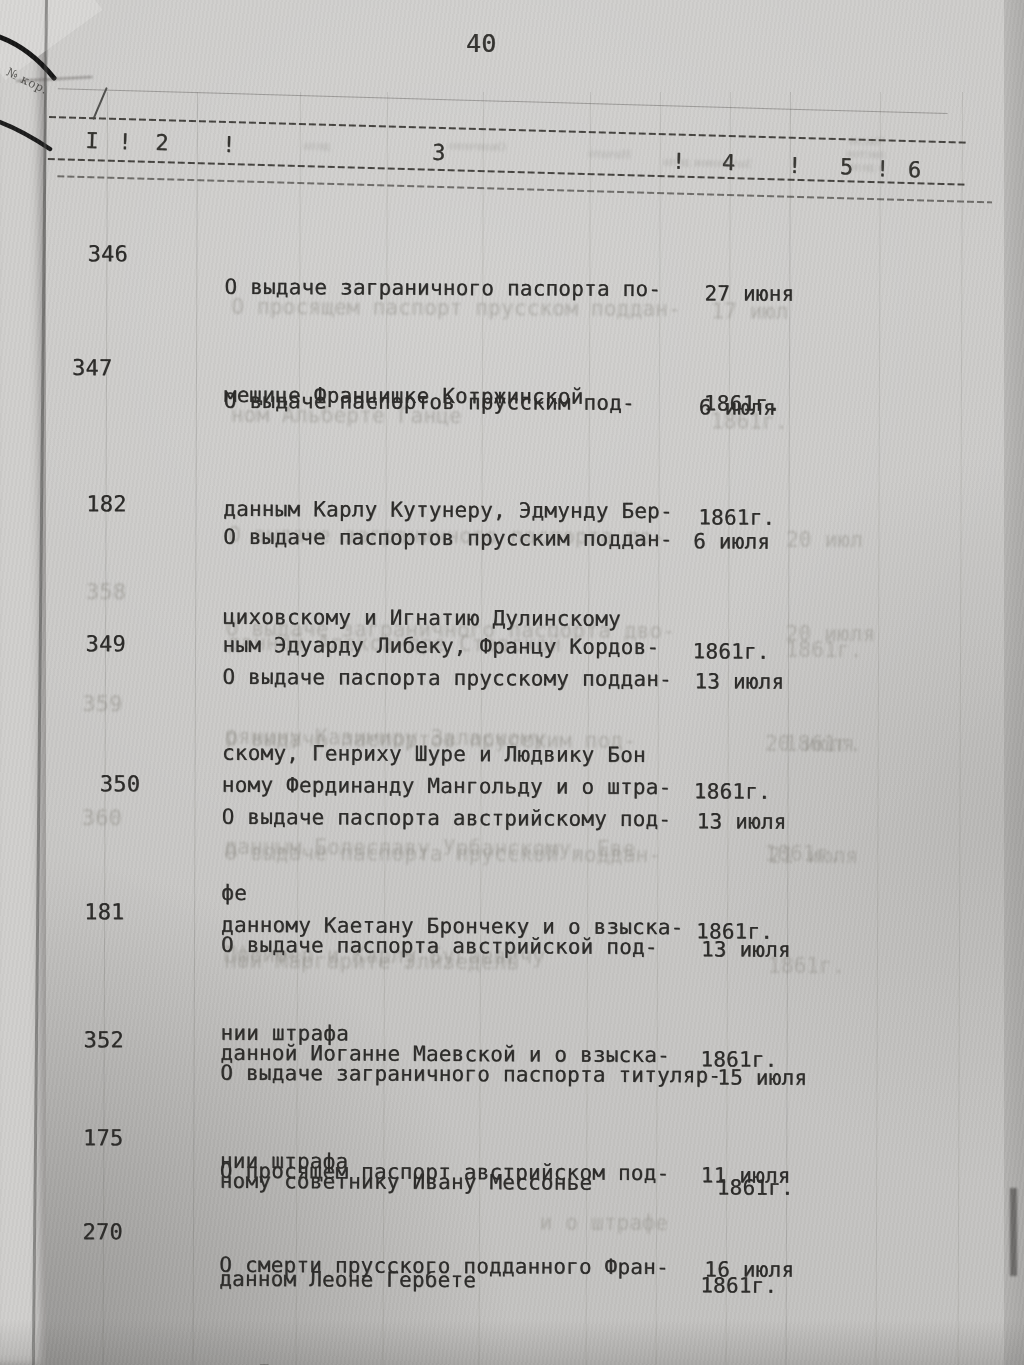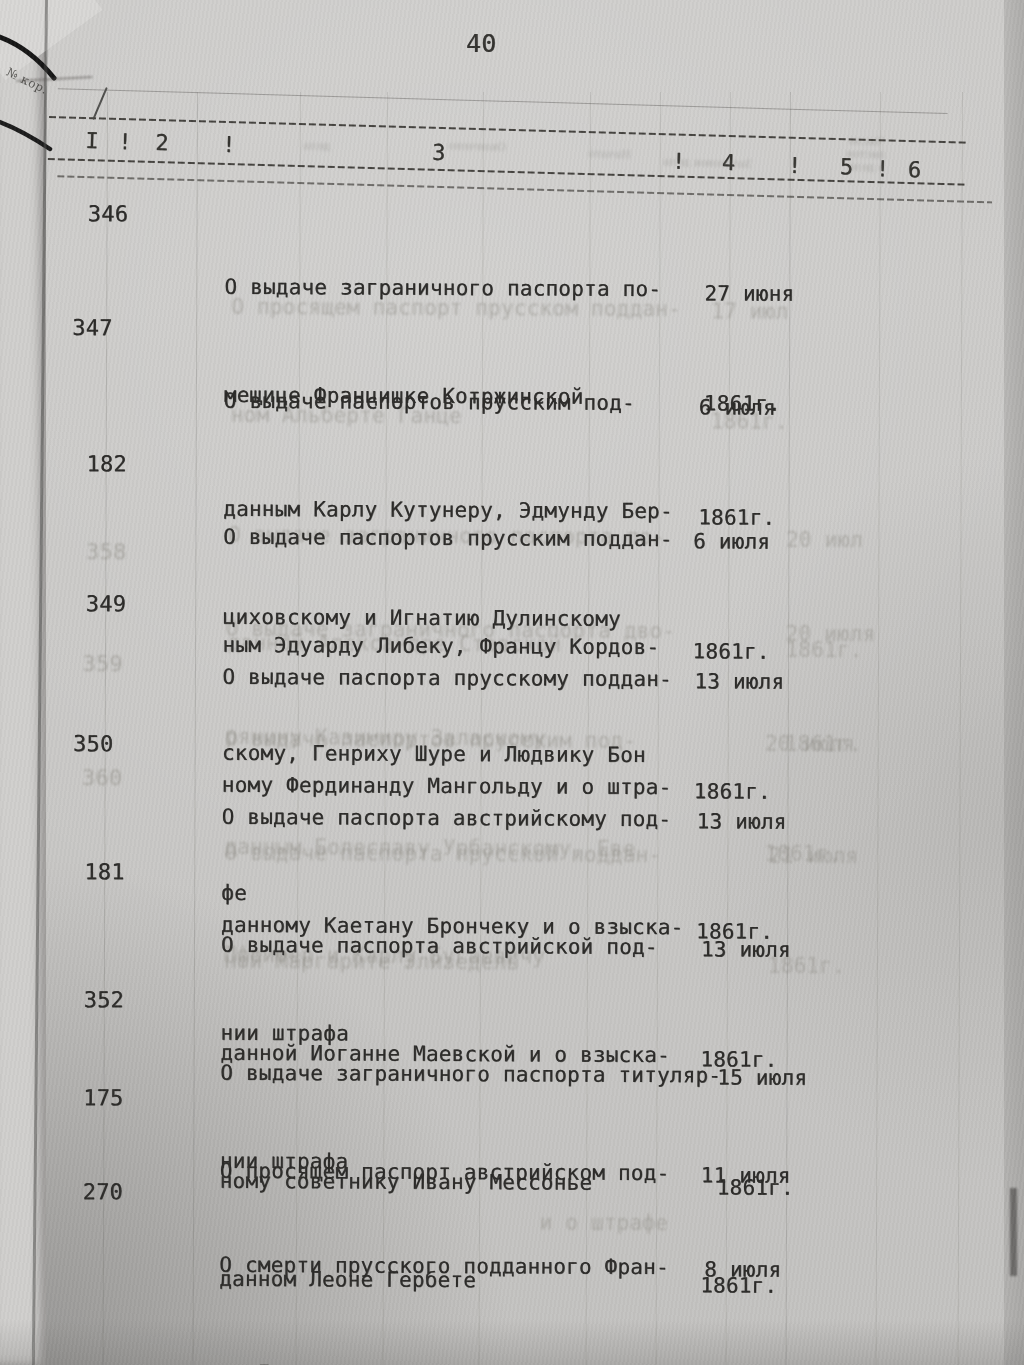--- a/index.html
+++ b/index.html
@@ -24,21 +24,21 @@
     background:#d8d7d5;transform:rotate(-36deg);}
   .right-strip{position:absolute;right:0;top:0;width:20px;height:1365px;
     background:linear-gradient(90deg, rgba(138,137,135,.30), rgba(148,147,145,.55));}
   .right-mark{position:absolute;left:1010px;top:1188px;width:7px;height:88px;
     background:rgba(52,51,49,.55);filter:blur(1.2px);}
   .bottom-shade{position:absolute;left:0;bottom:0;width:100%;height:46px;
     background:linear-gradient(180deg, rgba(108,107,105,0), rgba(108,107,105,.28));}
   
   .typed{font-size:21px;line-height:36px;letter-spacing:.2px;white-space:pre;
     text-shadow:.4px .3px .5px rgba(44,43,41,.55), -.3px 0 .4px rgba(44,43,41,.30);}
-  .abs{position:absolute;}
+  .abs{position:absolute;margin-top:40px;}
   .body-layer{position:absolute;left:0;top:0;width:1024px;height:1365px;
     transform:rotate(.3deg);transform-origin:60px 190px;}
   .entry-no{position:absolute;font-size:22px;}
   .entry-text{position:absolute;}
   .entry-text span{display:block;height:36px;}
   .entry-date{position:absolute;}
   .entry-date span{display:block;height:38px;}
   
   .ghost{color:#96948e;filter:blur(1.1px);opacity:.55;text-shadow:none;}
   .ghost-strong{opacity:.62;}
@@ -234,21 +234,21 @@
         <span>ному Фердинанду Мангольду и о штра-</span>
         <span>фе</span>
       </div>
       <div class="entry-date typed" style="left:697px;top:588px">
         <span>13 июля</span>
         <span>1861г.</span>
       </div>
     </div>
 
     <div>
-      <span class="entry-no typed abs" style="left:76px;top:726px">350</span>
+      <span class="entry-no typed abs" style="left:103px;top:726px">350</span>
       <div class="entry-text typed" style="left:225px;top:726px">
         <span>О выдаче паспорта австрийскому под-</span>
         <span>данному Каетану Брончеку и о взыска-</span>
         <span>нии штрафа</span>
       </div>
       <div class="entry-date typed" style="left:700px;top:728px">
         <span>13 июля</span>
         <span>1861г.</span>
       </div>
     </div>
@@ -292,21 +292,21 @@
 
     <div>
       <span class="entry-no typed abs" style="left:88px;top:1174px">270</span>
       <div class="entry-text typed" style="left:225px;top:1174px">
         <span>О смерти прусского подданного Фран-</span>
         <span>ца-Людвика Бенина и о выдаче сыну</span>
         
         
       </div>
       <div class="entry-date typed" style="left:710px;top:1176px">
-        <span>8 июля</span>
+        <span>16 июля</span>
         <span>1861г.</span>
       </div>
     </div>
 
   </div>
 
   <div class="grain"></div>
 </div>
 
 </body></html>

